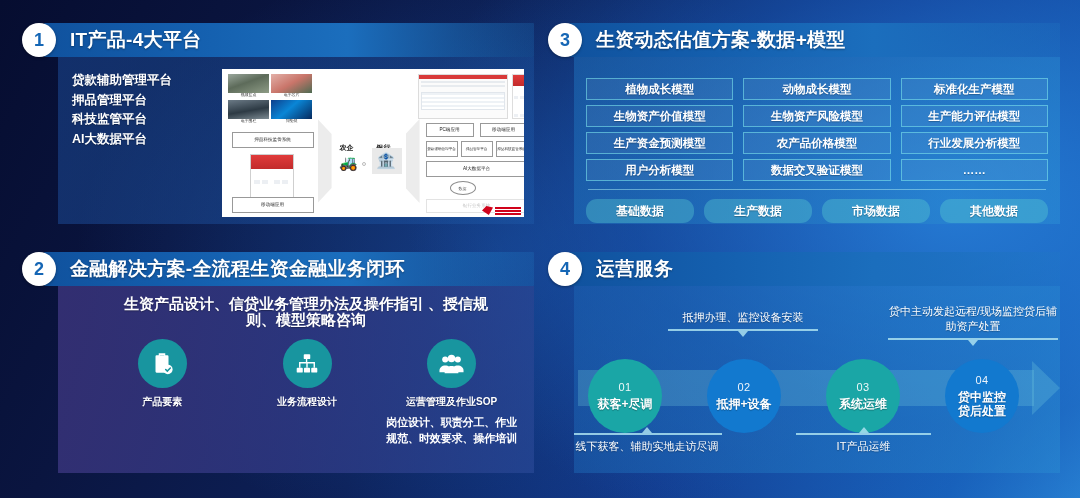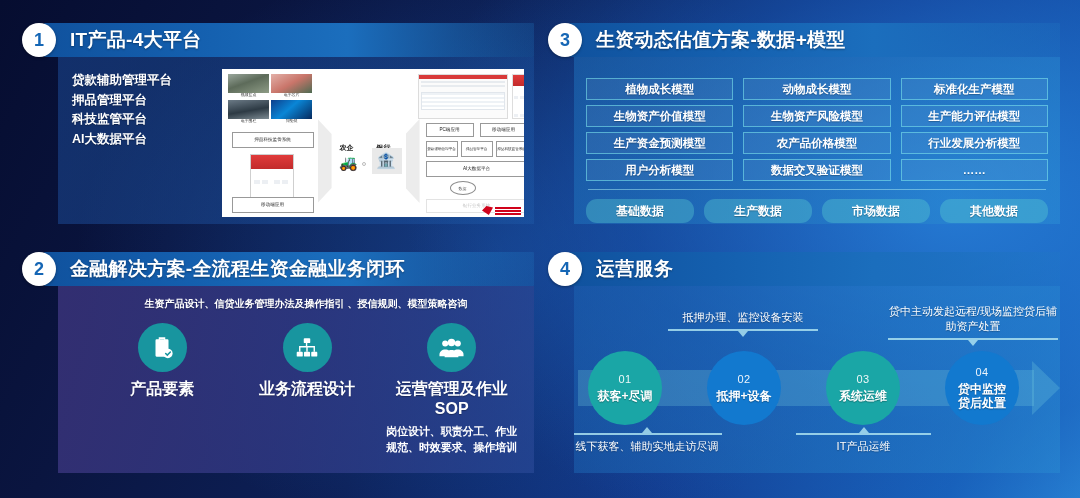--- a/index.html
+++ b/index.html
@@ -142,33 +142,33 @@
 
   
   #q2 { left: 22px; top: 252px; width: 512px; }
   #q2 .q2body {
     margin-left: 36px;
     height: 187px;
     background: linear-gradient(105deg, rgba(56,50,120,0.88) 0%, rgba(48,56,130,0.82) 50%, rgba(40,72,150,0.7) 100%);
     padding: 10px 10px 8px 10px;
   }
   .q2-top {
-    color: #ffffff; font-size: 10px; font-weight: bold;
+    color: #ffffff; font-size: 15px; font-weight: bold;
     text-align: center; line-height: 16px; padding: 0 34px 0 54px;
     text-shadow: 0 1px 1px rgba(0,0,0,0.3);
   }
   .q2-cols { display: flex; margin-top: 11px; padding-left: 22px; }
   .q2-col { flex: 1; text-align: center; padding: 0 6px; }
   .circ-ic {
     width: 49px; height: 49px; border-radius: 50%;
     background: #18959f;
     margin: 0 auto 7px;
     display: flex; align-items: center; justify-content: center;
   }
-  .q2-h { color: #fff; font-size: 16px; font-weight: bold; margin-bottom: 5px; text-shadow: 0 1px 1px rgba(0,0,0,0.3); }
+  .q2-h { color: #fff; font-size: 10px; font-weight: bold; margin-bottom: 5px; text-shadow: 0 1px 1px rgba(0,0,0,0.3); }
   .q2-p { color: #ffffff; font-size: 11px; line-height: 16px; font-weight: bold; letter-spacing: -0.1px; }
 
   
   #q3 { left: 548px; top: 23px; width: 512px; }
   #q3 .q3body {
     margin-left: 26px;
     height: 167px;
     background: linear-gradient(115deg, rgba(30,110,185,0.55) 0%, rgba(38,130,200,0.5) 55%, rgba(46,150,215,0.42) 100%);
     padding: 9px 12px 9px 12px;
   }
@@ -205,21 +205,21 @@
   }
   .arrowband .ab-body {
     position: absolute; left: 0; top: 0; height: 36px; right: 26px;
     background: rgba(120,210,225,0.26);
   }
   .arrowband .ab-head {
     position: absolute; right: 0; top: -9px; width: 28px; height: 54px;
     background: rgba(120,210,225,0.26);
     clip-path: polygon(0 0, 100% 50%, 0 100%);
   }
-  .steps { position: absolute; left: 0; top: 0; width: 100%; height: 100%; }
+  .steps { position: absolute; left: 0; top: 8px; width: 100%; height: 100%; }
   .step { position: absolute; width: 74px; height: 74px; border-radius: 50%;
     display: flex; flex-direction: column; align-items: center; justify-content: center; }
   .step .snum { color: rgba(255,255,255,0.92); font-size: 11px; margin-bottom: 4px; letter-spacing: 0.5px; }
   .step .slab { color: #ffffff; font-size: 12px; font-weight: bold; line-height: 14px; text-align: center;
     text-shadow: 0 1px 1px rgba(0,0,0,0.3); }
   .cap {
     position: absolute; color: #ffffff; font-size: 11px; font-weight: normal;
     line-height: 15px; text-align: center; text-shadow: 0 1px 1px rgba(0,0,0,0.3);
   }
   .cap .uline { display: block; height: 1.5px; background: rgba(170,225,240,0.85); margin-top: 4px; }

